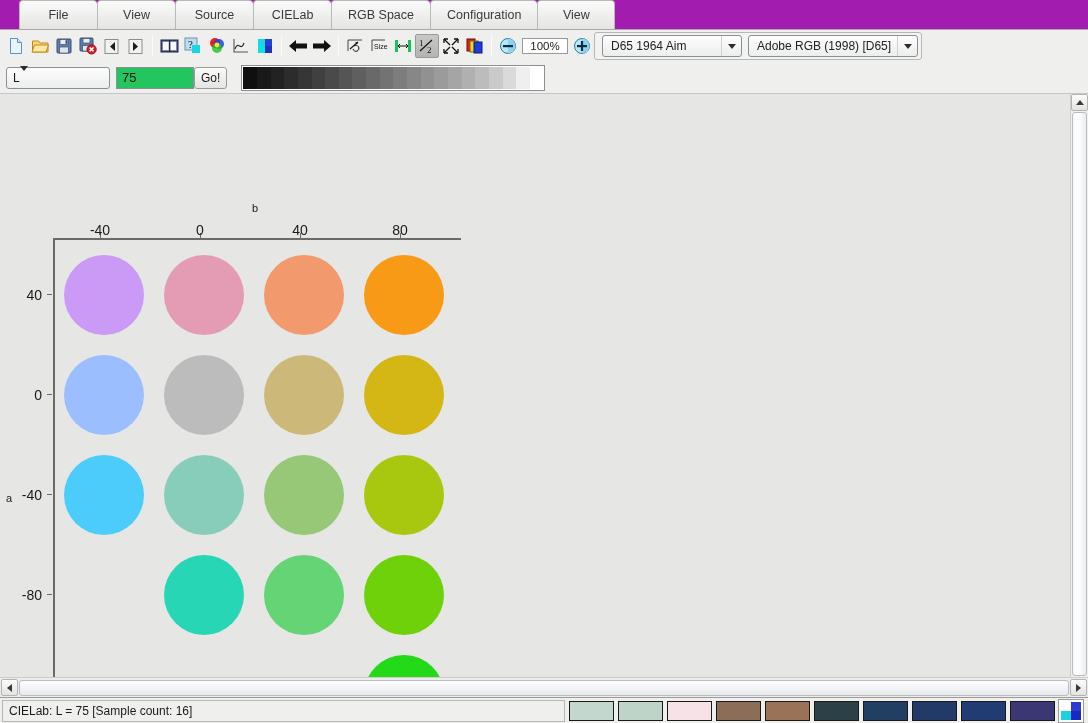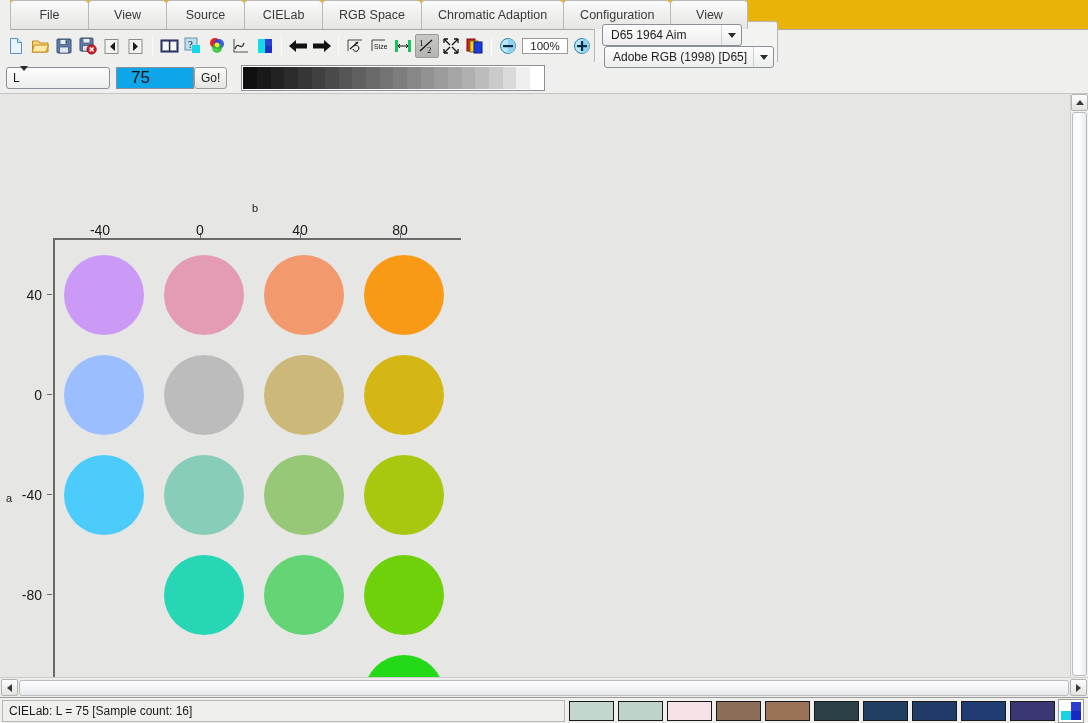--- a/index.html
+++ b/index.html
@@ -14,26 +14,25 @@
     position: relative;
     width: 1088px; height: 723px;
     background: #efefee;
     display: flex;
     flex-direction: column;
   }
 
   
   .menubar {
     height: 30px;
-    background: #eab308;
+    background: #a21caf;
     display: flex;
     align-items: flex-end;
     border-bottom: 1px solid #a9a9a9;
-    padding-left: 0;
-    margin-left: 10px;
+    padding-left: 19px;
   }
   .menu-item {
     height: 29px;
     min-width: 78px;
     padding: 0 16px;
     display: flex;
     align-items: center;
     justify-content: center;
     font-size: 12.5px;
     color: #3a3a3a;
@@ -109,23 +108,22 @@
     border-right: 4px solid transparent;
     border-top: 5px solid #2b2b2b;
   }
   .combo-aim { width: 140px; margin-left: 4px; }
   .combo-rgb { width: 170px; margin-left: 6px; }
   .combo-outer {
     border: 1px solid #b6b6b4;
     border-radius: 3px;
     padding: 2px 3px;
     display: flex;
-    align-items: flex-start;
+    align-items: flex-end;
     background: #f3f3f2;
-    flex-direction: column;
   }
 
   
   .lbar {
     height: 32px;
     background: #efefee;
     display: flex;
     align-items: center;
     padding: 0 6px;
     border-bottom: 1px solid #c6c6c4;
@@ -135,26 +133,26 @@
     border: 1px solid #8a9098;
     border-radius: 3px;
     background: linear-gradient(to bottom,#fdfdfd,#eceded);
     display: flex; align-items: center;
     font-size: 12px; color: #1a1a1a;
     padding-left: 6px;
     cursor: default;
   }
   .lbar .val-input {
     width: 78px; height: 22px;
-    background: #0ea5e9;
+    background: #22c55e;
     border: 1px solid #8a9098;
     margin-left: 6px;
-    font-size: 17px;
+    font-size: 13px;
     color: #111;
-    padding-left: 14px;
+    padding-left: 5px;
     display: flex; align-items: center;
     font-family: "Liberation Sans", sans-serif;
   }
   .lbar .go-btn {
     height: 22px; min-width: 32px;
     margin-left: 0;
     border: 1px solid #9b9b99;
     border-radius: 3px;
     background: linear-gradient(to bottom,#fafaf9,#e4e4e2);
     font-size: 12px; color: #1a1a1a;
@@ -307,21 +305,20 @@
 <body>
 
 <div id="app">
 
   <div class="menubar">
     <div class="menu-item">File</div>
     <div class="menu-item">View</div>
     <div class="menu-item">Source</div>
     <div class="menu-item">CIELab</div>
     <div class="menu-item">RGB Space</div>
-    <div class="menu-item">Chromatic Adaption</div>
     <div class="menu-item">Configuration</div>
     <div class="menu-item">View</div>
   </div>
 
   <div class="toolbar-wrap">
 
     <div class="tbbtn">
       <svg width="18" height="18" viewBox="0 0 18 18">
         <path d="M3.5 1.5h7l4 4v11h-11z" fill="#eaf4ff" stroke="#5b8fc9" stroke-width="1"></path>
         <path d="M10.5 1.5v4h4" fill="#cfe4f7" stroke="#5b8fc9" stroke-width="1"></path>

